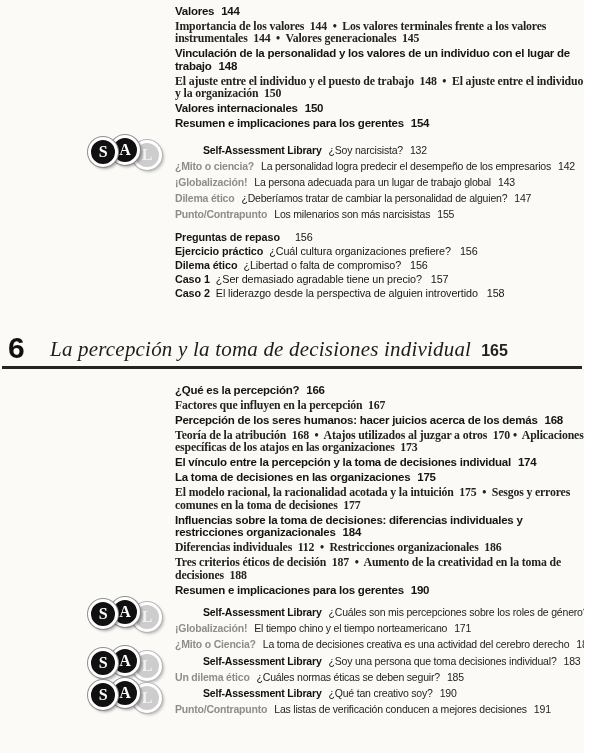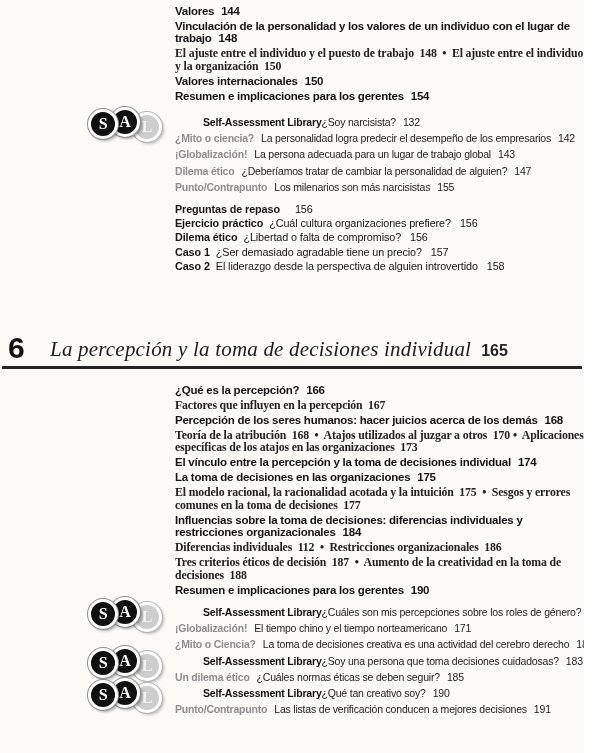--- a/index.html
+++ b/index.html
@@ -36,21 +36,21 @@
   
   .features{margin-top:12px;}
   .features-ch6{margin-top:8px;}
   .frow{
     position:relative;
     font-size:10.5px;line-height:16.2px;
     letter-spacing:-0.2px;color:#232323;
     white-space:nowrap;
   }
   .flabel{font-weight:700;color:#8d8d8d;margin-right:7px;}
-  .slabel{font-weight:700;color:#101010;padding-left:28px;}
+  .slabel{font-weight:700;color:#101010;margin-right:7px;padding-left:28px;}
   .fpg{margin-left:7px;}
 
   
   .review{margin-top:7px;}
   .rrow{
     font-size:10.8px;line-height:14.2px;
     letter-spacing:-0.1px;color:#161616;white-space:nowrap;
   }
   .rlabel{font-weight:700;}
   .rtext{margin:0 3px 0 6px;}
@@ -97,20 +97,21 @@
   }
 </style>
 </head>
 <body>
 
 <div class="page">
 
   <div class="col col-ch5">
 
     <div class="h"><span>Valores</span><span class="hpg">144</span></div>
+    <div class="body">Importancia de los valores  144  •  Los valores terminales frente a los valores instrumentales  144  •  Valores generacionales  145</div>
     <div class="h"><span>Vinculación de la personalidad y los valores de un individuo con el lugar de trabajo</span><span class="hpg">148</span></div>
     <div class="body">El ajuste entre el individuo y el puesto de trabajo  148  •  El ajuste entre el individuo y la organización  150</div>
     <div class="h"><span>Valores internacionales</span><span class="hpg">150</span></div>
     <div class="h"><span>Resumen e implicaciones para los gerentes</span><span class="hpg">154</span></div>
 
     <div class="features">
       <div class="frow">
         <span class="sal"><span class="ball b-s">S</span><span class="ball b-a">A</span><span class="ball b-l">L</span></span>
         <span class="slabel">Self-Assessment Library</span><span>¿Soy narcisista?</span><span class="fpg">132</span>
       </div>
@@ -163,21 +164,21 @@
         <span class="slabel">Self-Assessment Library</span><span>¿Cuáles son mis percepciones sobre los roles de género?</span><span class="fpg">166</span>
       </div>
       <div class="frow">
         <span class="flabel">¡Globalización!</span><span>El tiempo chino y el tiempo norteamericano</span><span class="fpg">171</span>
       </div>
       <div class="frow">
         <span class="flabel">¿Mito o Ciencia?</span><span>La toma de decisiones creativa es una actividad del cerebro derecho</span><span class="fpg">181</span>
       </div>
       <div class="frow">
         <span class="sal"><span class="ball b-s">S</span><span class="ball b-a">A</span><span class="ball b-l">L</span></span>
-        <span class="slabel">Self-Assessment Library</span><span>¿Soy una persona que toma decisiones cuidadosas?</span><span class="fpg">183</span>
+        <span class="slabel">Self-Assessment Library</span><span>¿Soy una persona que toma decisiones individual?</span><span class="fpg">183</span>
       </div>
       <div class="frow">
         <span class="flabel">Un dilema ético</span><span>¿Cuáles normas éticas se deben seguir?</span><span class="fpg">185</span>
       </div>
       <div class="frow">
         <span class="sal"><span class="ball b-s">S</span><span class="ball b-a">A</span><span class="ball b-l">L</span></span>
         <span class="slabel">Self-Assessment Library</span><span>¿Qué tan creativo soy?</span><span class="fpg">190</span>
       </div>
       <div class="frow">
         <span class="flabel">Punto/Contrapunto</span><span>Las listas de verificación conducen a mejores decisiones</span><span class="fpg">191</span>

